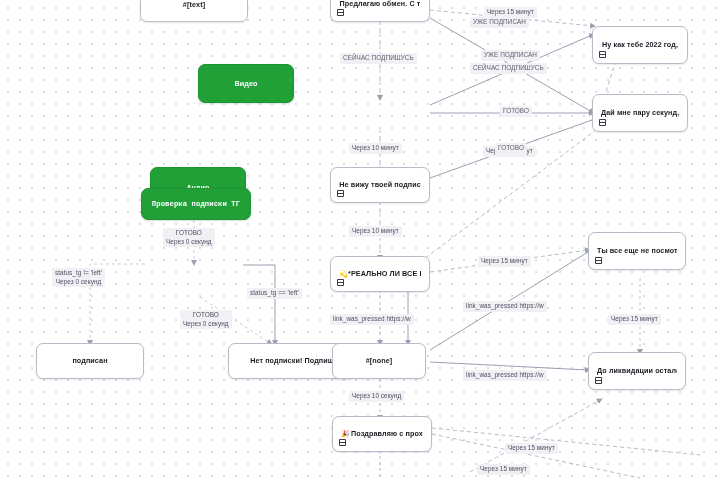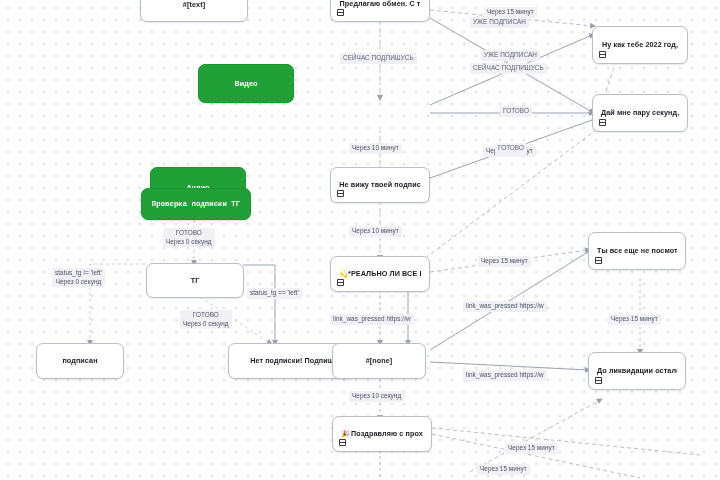--- a/index.html
+++ b/index.html
@@ -162,25 +162,22 @@
   </div>
 
   <div class="gbtn" style="left:150px;top:126px;width:96px;height:40px;margin-top:41px;">
     <span>Аудио</span>
   </div>
 
   <div class="gbtn" style="left:141px;top:188px;width:110px;height:32px;font-family:Liberation Mono, monospace;">
     <span>Проверка подписки ТГ</span>
   </div>
 
-  <div class="node" style="left:146px;top:263px;width:98px;height:35px;">
-    <span class="ntext">ТГ</span>
-  </div>
-
-  <div class="node" style="left:36px;top:343px;width:88px;height:36px;">
+
+  <div class="node" style="left:36px;top:343px;width:108px;height:36px;">
     <span class="ntext">подписан</span>
   </div>
 
   <div class="node" style="left:228px;top:343px;width:128px;height:36px;">
     <span class="ntext">Нет подписки! Подпиш</span>
   </div>
 
   <div class="node with-icon" style="left:330px;top:-14px;width:100px;height:36px;">
     <span class="ntext">Предлагаю обмен. С т</span>
     <i class="kbd-icon"></i>

